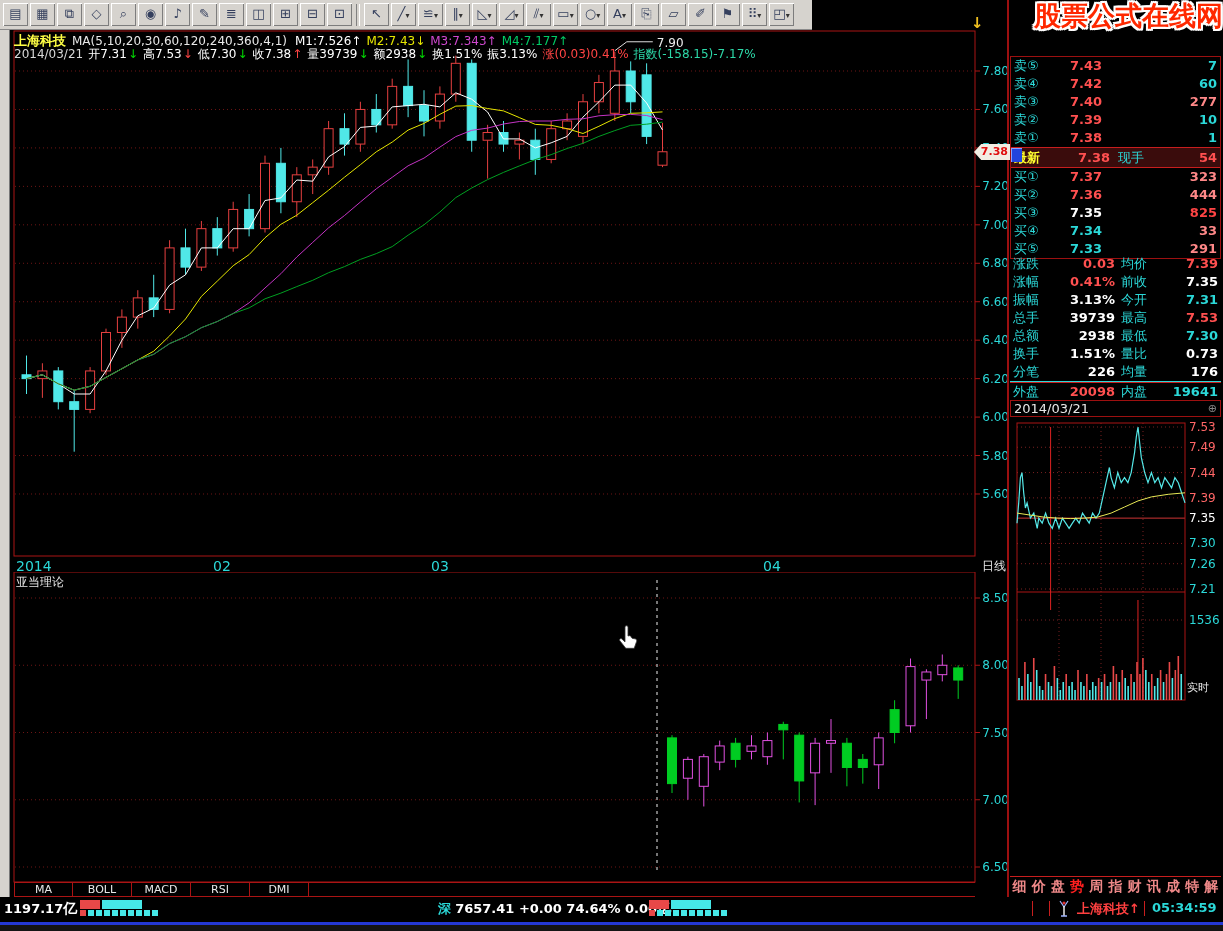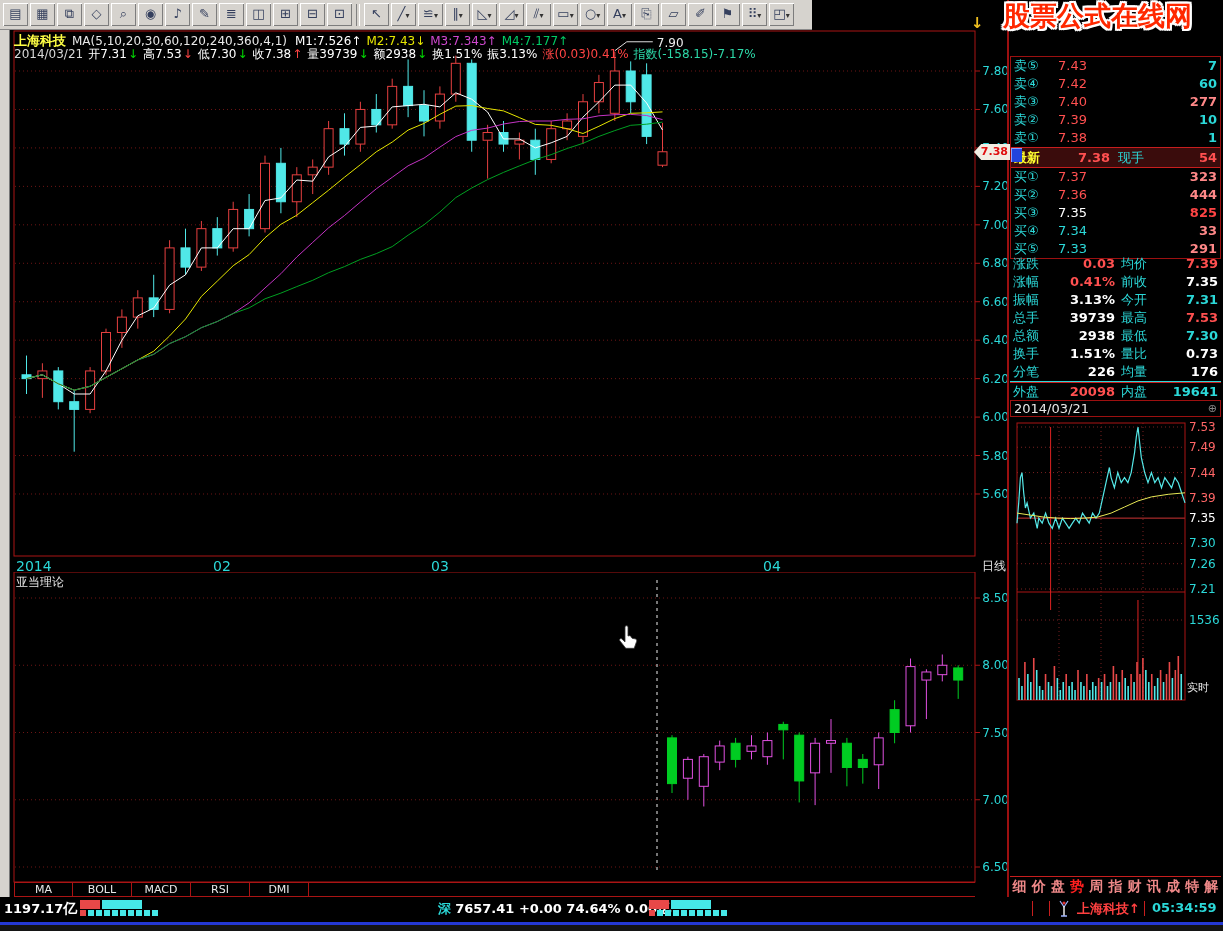--- a/index.html
+++ b/index.html
@@ -11,21 +11,21 @@
            border-bottom:1px solid #8a8a8a;display:flex;align-items:center;padding-left:2px;box-sizing:border-box;}
   .tbtn{width:25px;height:23px;margin:0 1px;background:#d6d3ce;text-align:center;line-height:22px;
         font-size:13px;color:#35405e;box-shadow:inset 1px 1px 0 #ffffff, inset -1px -1px 0 #7d7d7d;
         cursor:pointer;flex:0 0 auto;white-space:nowrap;}
   .tbtn .dd{font-size:8px;color:#333;margin-left:0px;}
   .tsep{width:2px;height:22px;border-left:1px solid #808080;border-right:1px solid #fff;margin:0 3px;flex:0 0 auto;}
   .anchor-ico{position:absolute;left:971px;top:14px;color:#f0c020;font-weight:bold;font-size:15px;}
   
   .left-strip{position:absolute;left:0;top:30px;width:9px;height:867px;background:#d6d3ce;border-right:1px solid #777;}
   
-  .watermark{position:absolute;left:1003px;top:2px;width:220px;z-index:50;text-align:left;line-height:1.05;}
+  .watermark{position:absolute;left:1003px;top:2px;width:220px;z-index:50;text-align:right;line-height:1.05;}
   .watermark .l1{font-size:27px;font-weight:bold;color:#ff2800;
       text-shadow:-2px 0 0 #fff,2px 0 0 #fff,0 -2px 0 #fff,0 2px 0 #fff,-2px -2px 0 #fff,2px 2px 0 #fff,-2px 2px 0 #fff,2px -2px 0 #fff;}
   .watermark .l2{font-size:22px;font-weight:bold;color:#ff2800;
       text-shadow:-2px 0 0 #fff,2px 0 0 #fff,0 -2px 0 #fff,0 2px 0 #fff,-2px -2px 0 #fff,2px 2px 0 #fff,-2px 2px 0 #fff,2px -2px 0 #fff;}
   
   .title-line{position:absolute;left:14px;top:32px;white-space:nowrap;z-index:5;}
   .title-line .stock{color:#ffff45;font-weight:bold;font-size:13px;margin-right:6px;}
   .title-line .mas{color:#e8e8e8;margin-right:8px;}
   .info-line{position:absolute;left:14px;top:46px;white-space:nowrap;z-index:5;}
   .seg{margin-right:5px;text-align:center;}
@@ -47,21 +47,21 @@
   .ind-tab{width:59px;height:15px;border:1px solid #aa1414;border-left:none;color:#e8e8e8;font-size:11px;
            text-align:center;line-height:14px;box-sizing:border-box;cursor:pointer;background:#000;}
   .ind-tab:first-child{border-left:1px solid #aa1414;}
   .ind-tabs-rest{position:absolute;left:309px;top:882px;width:666px;height:15px;border-top:1px solid #aa1414;border-bottom:1px solid #aa1414;box-sizing:border-box;}
   
   .right-panel{position:absolute;left:1010px;top:0;width:229px;height:897px;background:#000;
                border-right:2px solid #9c1010;box-sizing:border-box;}
   .ob{position:absolute;left:0;top:56px;width:211px;border:1px solid #9c1010;box-sizing:border-box;}
   .ob-row{display:flex;height:18px;line-height:18px;font-size:13px;padding:0 3px;}
   .ob-row .lb{width:44px;color:#2bd8d8;}
-  .ob-row .pr{width:56px;text-align:left;font-weight:normal;}
+  .ob-row .pr{width:56px;text-align:center;font-weight:bold;}
   .ob-row .vl{flex:1;text-align:right;font-weight:bold;}
   .latest-row{display:flex;height:19px;line-height:19px;font-size:13px;padding:0 3px;
               background:#3a0c0c;border-top:1px solid #c81e1e;border-bottom:1px solid #c81e1e;}
   .latest-row .lb{width:44px;color:#ffff30;font-weight:bold;}
   .latest-row .pr{width:52px;text-align:right;color:#ff5050;font-weight:bold;}
   .latest-row .lb2{width:44px;color:#2bd8d8;margin-left:8px;}
   .latest-row .vl{flex:1;text-align:right;color:#ff5050;font-weight:bold;}
   .stats{position:absolute;left:0;top:255px;width:211px;}
   .st-row{display:flex;height:18px;line-height:18px;font-size:13px;padding:0 3px;}
   .st-row .lb{width:40px;color:#2bd8d8;}

